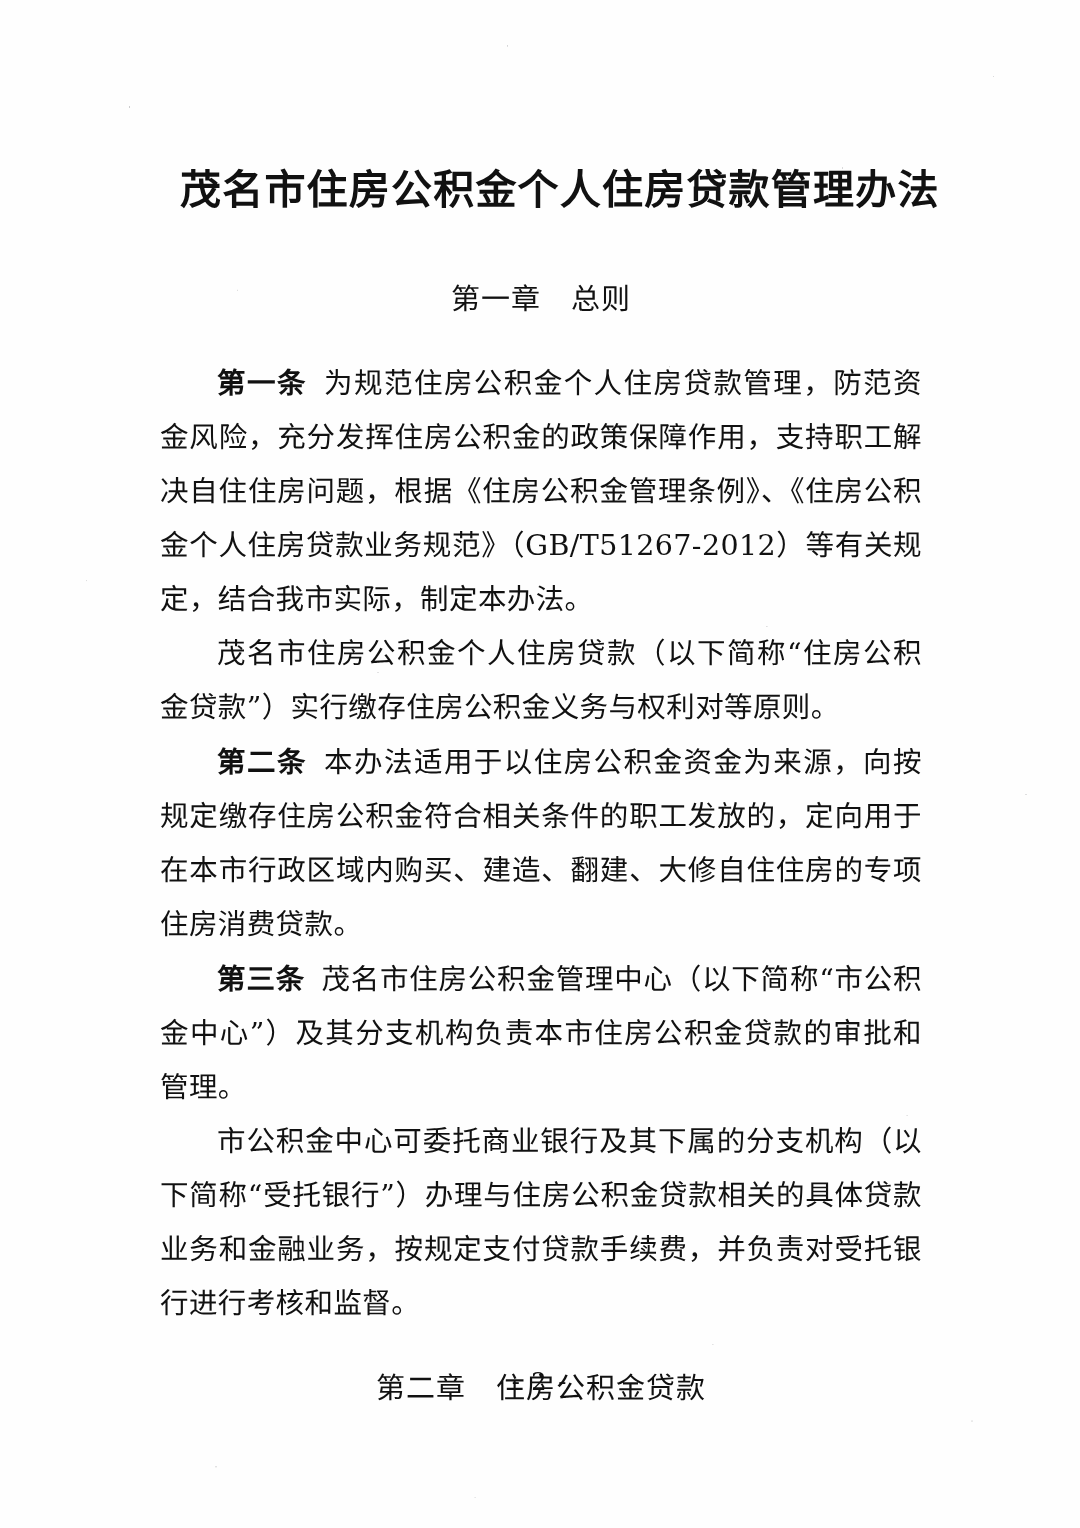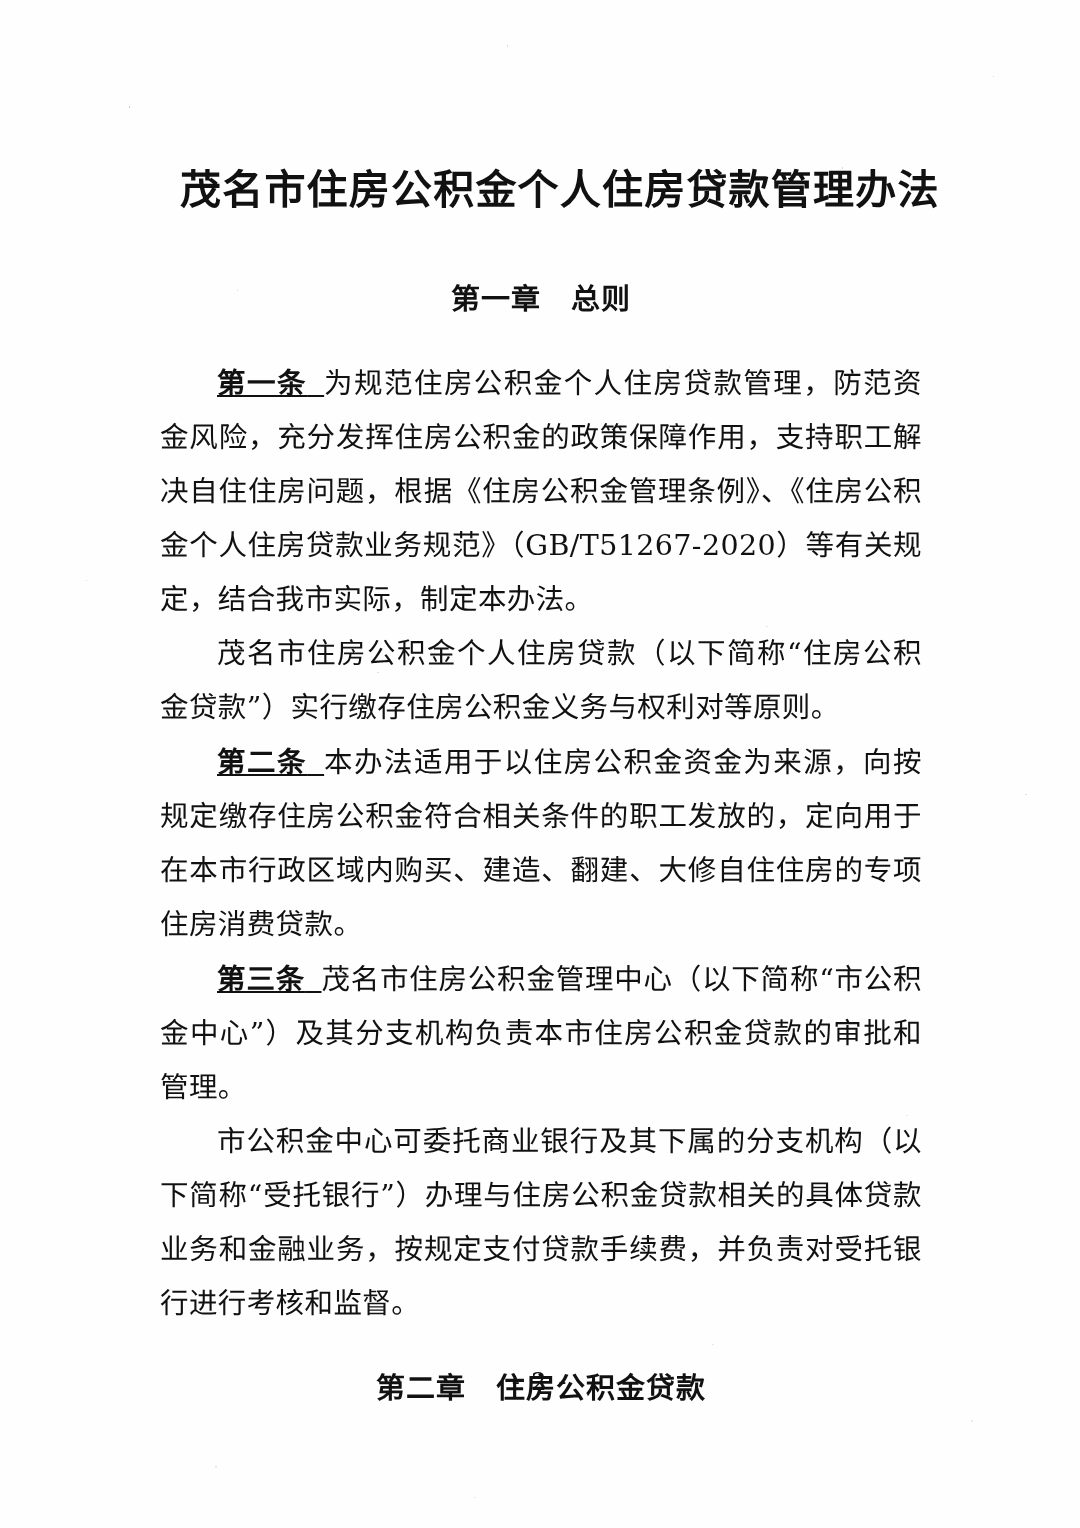--- a/index.html
+++ b/index.html
@@ -63,21 +63,21 @@
     letter-spacing: 1.2px;
     line-height: 1.35;
     text-align: left;
     text-indent: 20px;
     white-space: nowrap;
   }
 
   .chapter-heading {
     margin: 0;
     font-size: 29px;
-    font-weight: bold;
+    font-weight: normal;
     text-align: center;
     letter-spacing: 1px;
     line-height: 1.5;
   }
 
   .chapter-heading.first { padding-top: 60px; }
   .chapter-heading.second { padding-top: 36px; }
 
   .para {
     margin: 0;
@@ -87,21 +87,20 @@
     text-justify: inter-ideograph;
     text-indent: 2em;
     letter-spacing: 0.4px;
   }
 
   .para.body-first { padding-top: 34px; }
 
   .article-label {
     font-weight: bold;
     letter-spacing: 0.5px;
-    text-decoration: underline;
   }
 
   .article-label::after {
     content: " ";
     letter-spacing: 6px;
   }
 
   .page-number {
     position: absolute;
     left: 0;
@@ -119,21 +118,21 @@
 
   <div class="scan-noise"></div>
 
   <div class="doc-body">
 
     <h1 class="doc-title">茂名市住房公积金个人住房贷款管理办法</h1>
 
     <h2 class="chapter-heading first">第一章　总则</h2>
 
     <p class="para body-first">
-      <span class="article-label">第一条</span><span>为规范住房公积金个人住房贷款管理，防范资金风险，充分发挥住房公积金的政策保障作用，支持职工解决自住住房问题，根据《住房公积金管理条例》、《住房公积金个人住房贷款业务规范》（GB/T51267-2020）等有关规定，结合我市实际，制定本办法。</span>
+      <span class="article-label">第一条</span><span>为规范住房公积金个人住房贷款管理，防范资金风险，充分发挥住房公积金的政策保障作用，支持职工解决自住住房问题，根据《住房公积金管理条例》、《住房公积金个人住房贷款业务规范》（GB/T51267-2012）等有关规定，结合我市实际，制定本办法。</span>
     </p>
 
     <p class="para">
       <span>茂名市住房公积金个人住房贷款（以下简称“住房公积金贷款”）实行缴存住房公积金义务与权利对等原则。</span>
     </p>
 
     <p class="para">
       <span class="article-label">第二条</span><span>本办法适用于以住房公积金资金为来源，向按规定缴存住房公积金符合相关条件的职工发放的，定向用于在本市行政区域内购买、建造、翻建、大修自住住房的专项住房消费贷款。</span>
     </p>
 

